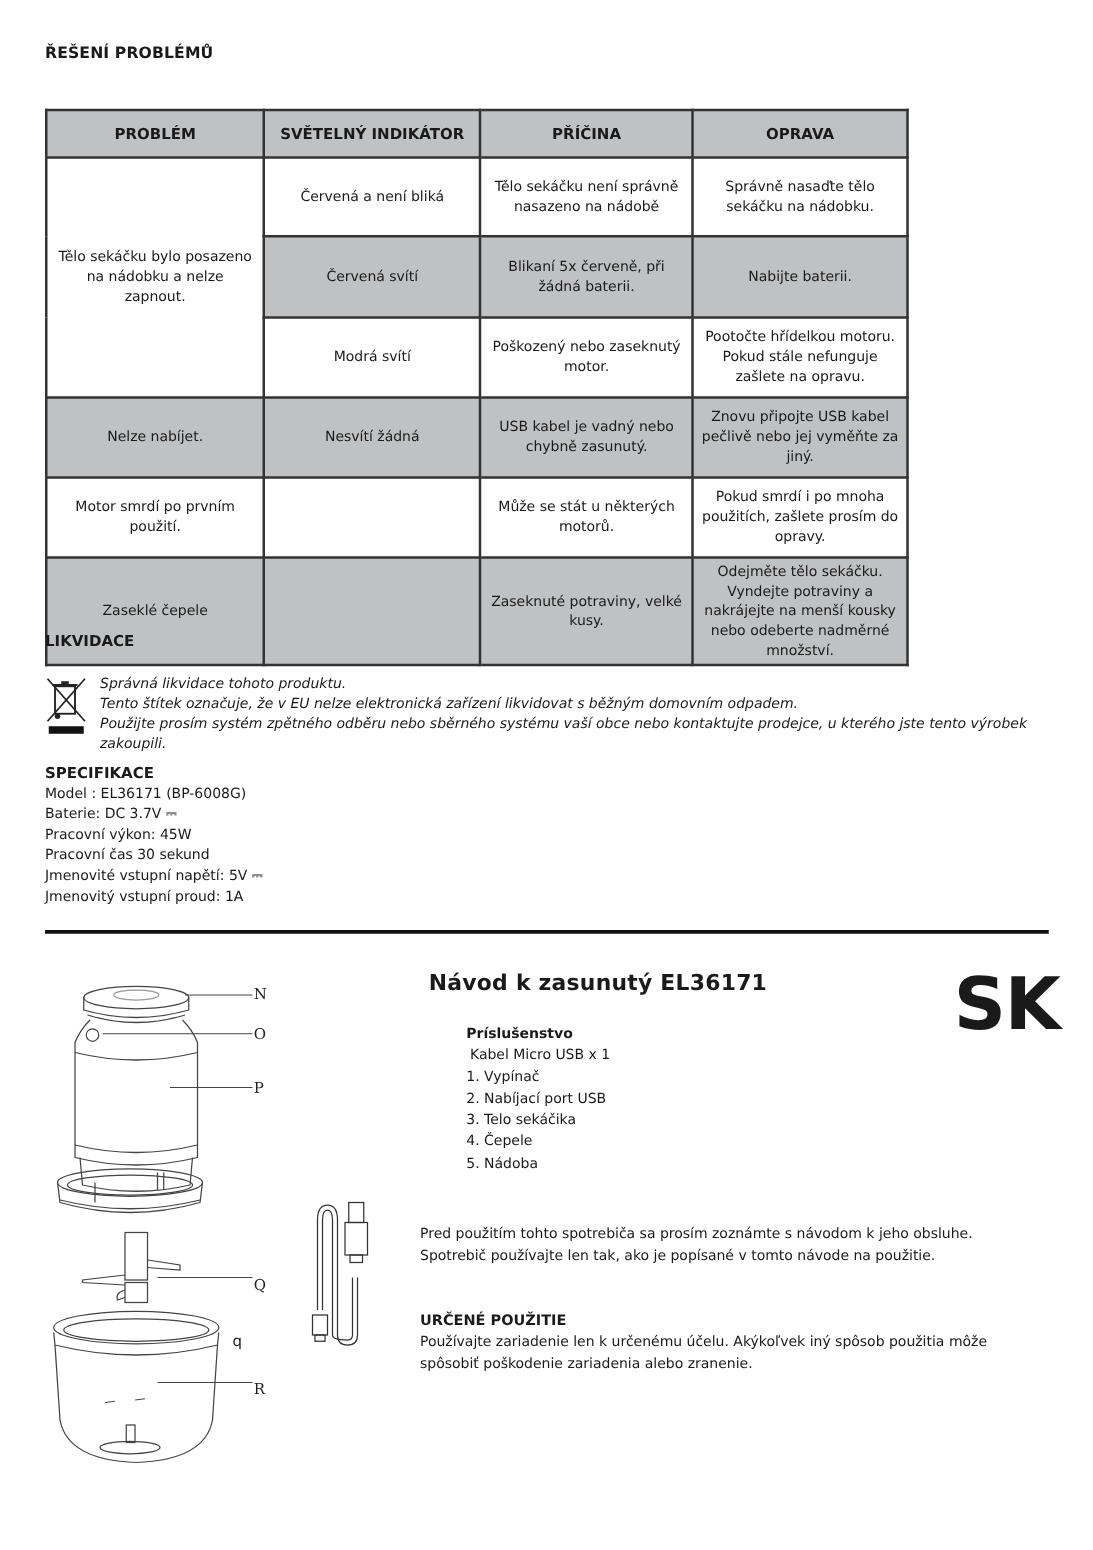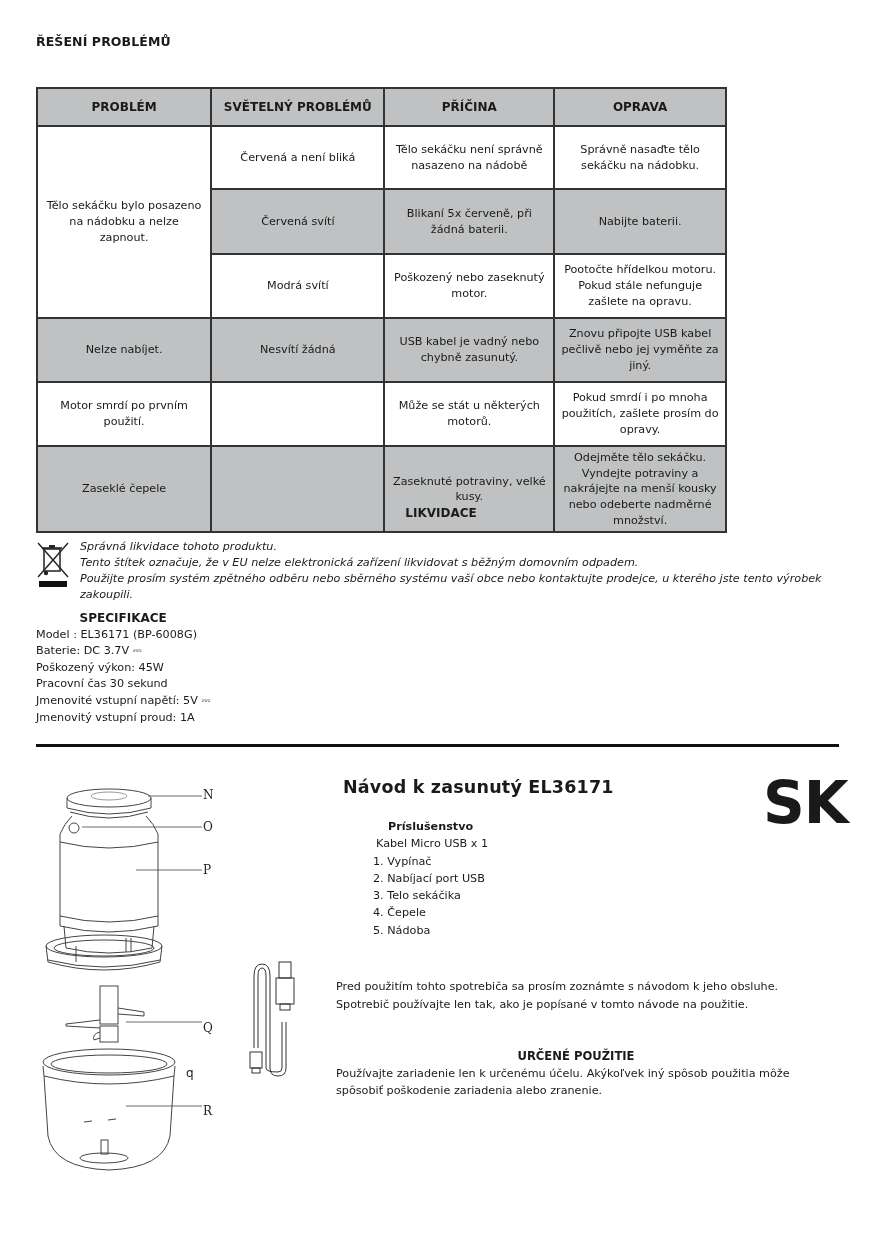--- a/index.html
+++ b/index.html
@@ -6,21 +6,21 @@
   body { width: 874px; height: 1240px; position: relative; font-family: "DejaVu Sans", sans-serif; color: #1a1a1a; overflow: hidden; }
   .abs { position: absolute; }
   .h-title { left: 36px; top: 34px; font-size: 12.5px; font-weight: bold; letter-spacing: 0.1px; }
   table.trouble { position: absolute; left: 36px; top: 62px; width: 691px; border-collapse: collapse; font-size: 11.2px; line-height: 1.4; margin-top: 25px; }
   table.trouble td, table.trouble th { border: 2px solid #333; text-align: center; vertical-align: middle; padding: 3px 6px; }
   table.trouble th { background: #c0c1c2; height: 30px; font-weight: bold; font-size: 12px; }
   .g { background: #c0c1c2; }
   .w { background: #ffffff; }
   .col1 { width: 186px; } .col2 { width: 182px; } .col3 { width: 182px; } .col4 { width: 185px; }
 
-  .sec-title { font-size: 12px; font-weight: bold; text-align: center; }
+  .sec-title { font-size: 12px; font-weight: bold; }
   .disposal { left: 36px; top: 505px; width: 810px; font-size: 11.2px; line-height: 16px; }
   .disp-body { position: relative; padding-left: 44px; margin-top: 18px; font-style: italic; }
   .bin { position: absolute; left: 0; top: 2px; width: 34px; height: 48px; }
   .specs { left: 36px; top: 610px; font-size: 11.2px; line-height: 16.6px; }
   .divider { left: 36px; top: 744px; width: 803px; height: 3px; background: #111; }
 
   .manual-title { left: 343px; top: 777px; font-size: 17.5px; font-weight: bold; letter-spacing: 0.2px; }
   .sk { left: 726px; top: 774px; font-size: 58px; font-weight: bold; letter-spacing: -1px; line-height: 1; margin-left: 37px; }
   .acc { left: 343px; top: 818px; font-size: 11.2px; line-height: 17.3px; margin-left: 30px; }
   .acc .sec-title { font-size: 11.2px; }
@@ -34,21 +34,21 @@
 </style>
 </head>
 <body>
 
 <div class="abs h-title">ŘEŠENÍ PROBLÉMŮ</div>
 
 <table class="trouble">
   <thead>
     <tr>
       <th class="col1">PROBLÉM</th>
-      <th class="col2">SVĚTELNÝ PROBLÉMŮ</th>
+      <th class="col2">SVĚTELNÝ INDIKÁTOR</th>
       <th class="col3">PŘÍČINA</th>
       <th class="col4">OPRAVA</th>
     </tr>
   </thead>
   <tbody>
     <tr style="height:63px">
       <td class="w" rowspan="3">Tělo sekáčku bylo posazeno na nádobku a nelze zapnout.</td>
       <td class="w">Červená a není bliká</td>
       <td class="w">Tělo sekáčku není správně nasazeno na nádobě</td>
       <td class="w">Správně nasaďte tělo sekáčku na nádobku.</td>
@@ -99,21 +99,21 @@
     <div>Správná likvidace tohoto produktu.</div>
     <div>Tento štítek označuje, že v EU nelze elektronická zařízení likvidovat s běžným domovním odpadem.</div>
     <div>Použijte prosím systém zpětného odběru nebo sběrného systému vaší obce nebo kontaktujte prodejce, u kterého jste tento výrobek zakoupili.</div>
   </div>
 </div>
 
 <div class="abs specs">
   <div class="sec-title">SPECIFIKACE</div>
   <div>Model : EL36171 (BP-6008G)</div>
   <div>Baterie: DC 3.7V ⎓</div>
-  <div>Poškozený výkon: 45W</div>
+  <div>Pracovní výkon: 45W</div>
   <div>Pracovní čas 30 sekund</div>
   <div>Jmenovité vstupní napětí: 5V ⎓</div>
   <div>Jmenovitý vstupní proud: 1A</div>
 </div>
 
 <div class="abs divider"></div>
 
 <svg class="abs diagram" viewBox="0 0 200 400">
   <g fill="none" stroke="#444" stroke-width="1">
 

